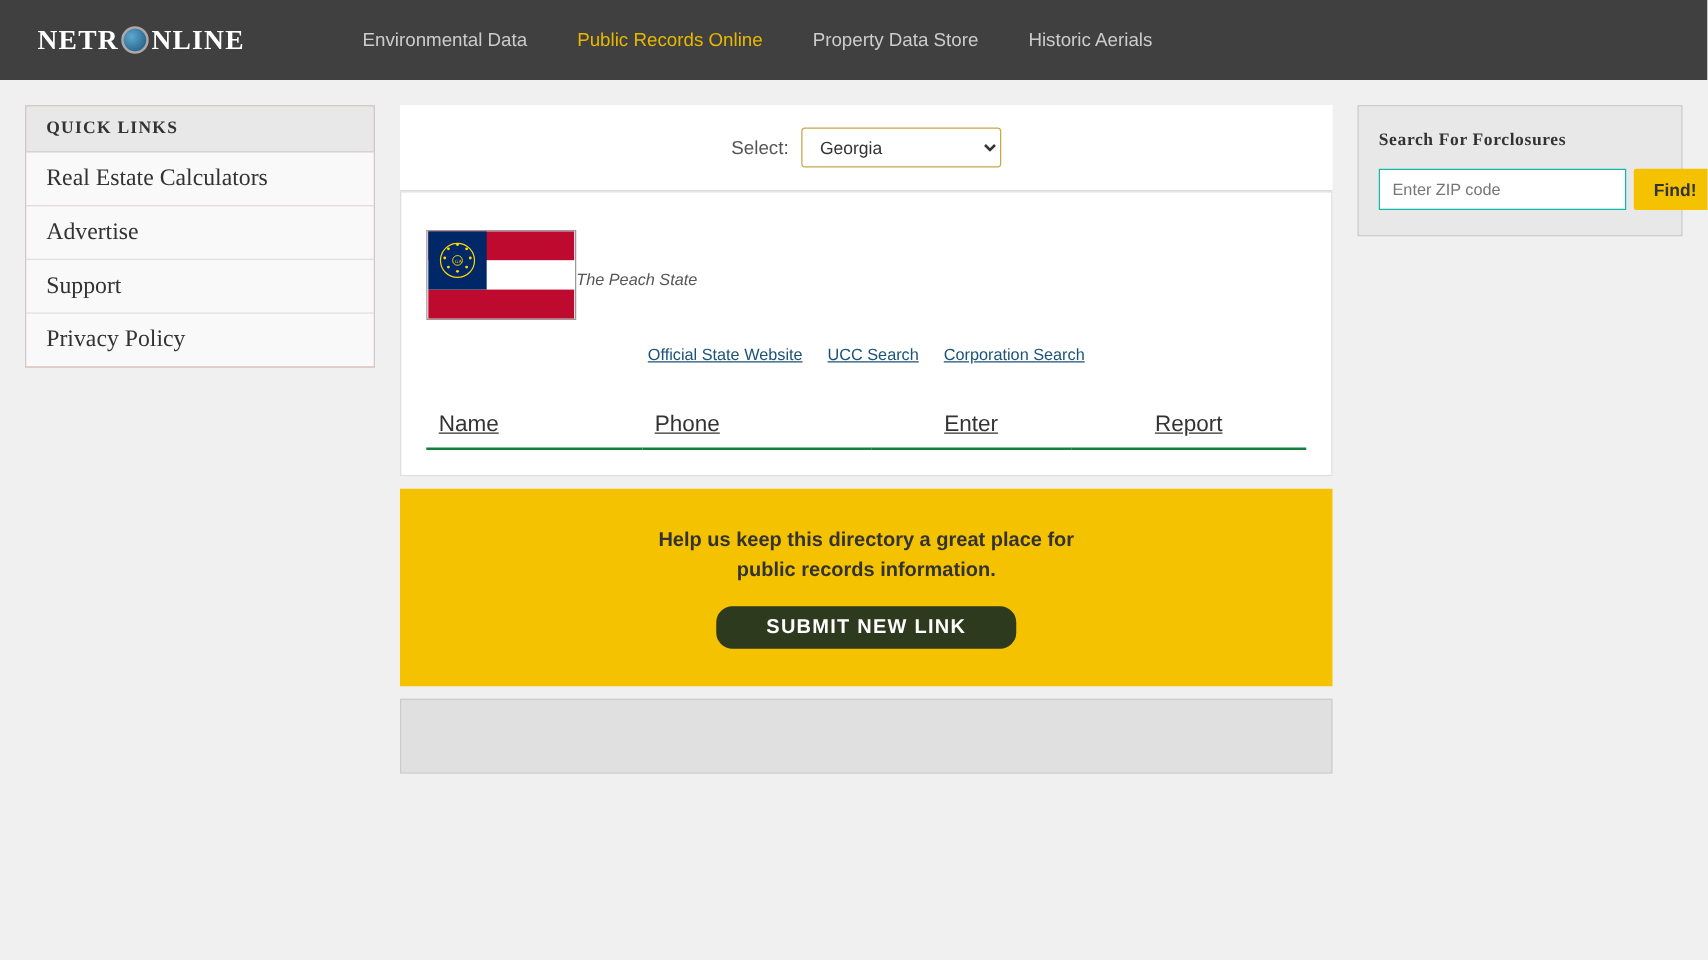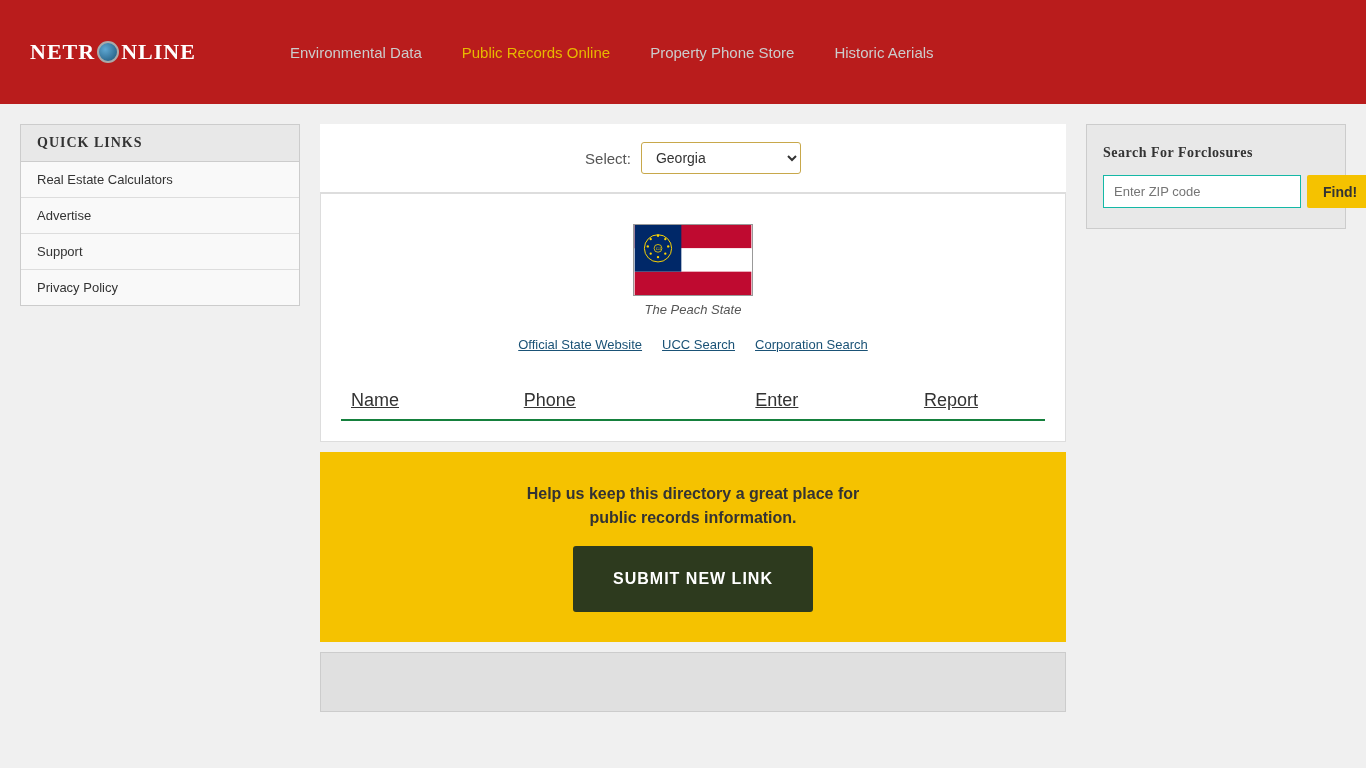--- a/index.html
+++ b/index.html
@@ -1,21 +1,21 @@
 <!DOCTYPE html>
 <html><head>
   <meta charset="utf-8">
   <style>
     * { margin: 0; padding: 0; box-sizing: border-box; }
     body { font-family: Arial, sans-serif; background: #f0f0f0; color: #333; font-size: 14px; }
 
     
     #header {
-      background: #b91c1c;
-      height: 104px;
+      background: #404040;
+      height: 64px;
       display: flex;
       align-items: center;
       padding: 0 30px;
     }
     #logo {
       color: #fff;
       font-size: 22px;
       font-weight: bold;
       letter-spacing: 1px;
       text-transform: uppercase;
@@ -76,22 +76,23 @@
       letter-spacing: 1px;
       text-transform: uppercase;
       color: #333;
       border-bottom: 1px solid #ccc;
     }
     .quick-link-item {
       padding: 10px 16px;
       border-bottom: 1px solid #ddd;
       background: #f9f9f9;
       cursor: pointer;
-      font-size: 13px;
-      color: #333;
+      font-size: 19px;
+      color: #333;
+      font-family: Liberation Serif, serif;
     }
     .quick-link-item:last-child { border-bottom: none; }
 
     
     #content {
       flex: 1;
     }
 
     
     #select-row {
@@ -131,21 +132,21 @@
       font-size: 24px;
       font-weight: bold;
       color: #222;
       margin-bottom: 20px;
       text-transform: capitalize;
     }
 
     
     .flag-container {
       display: flex;
-      flex-direction: column;
+      flex-direction: row;
       align-items: center;
       margin-bottom: 20px;
     }
     .flag-caption {
       font-style: italic;
       font-size: 13px;
       color: #555;
       margin-top: 6px;
     }
 
@@ -197,26 +198,26 @@
       font-size: 16px;
       font-weight: bold;
       color: #333;
       margin-bottom: 16px;
       line-height: 1.5;
     }
     .submit-btn {
       background: #2d3a1e;
       color: #fff;
       border: none;
-      padding: 24px 40px;
+      padding: 8px 40px;
       font-size: 16px;
       font-weight: bold;
       letter-spacing: 1px;
       cursor: pointer;
-      border-radius: 3px;
+      border-radius: 13px;
     }
 
     
     .bottom-strip {
       background: #e0e0e0;
       height: 60px;
       margin-top: 10px;
       border: 1px solid #ccc;
     }
 
@@ -266,21 +267,21 @@
 
 <header id="header">
   <div id="logo">
     <span>NETR</span>
       <span class="logo-globe"></span>
       <span>NLINE</span>
   </div>
   <nav id="nav">
     <a class="nav-item">Environmental Data</a>
     <a class="nav-item active">Public Records Online</a>
-    <a class="nav-item">Property Phone Store</a>
+    <a class="nav-item">Property Data Store</a>
     <a class="nav-item">Historic Aerials</a>
   </nav>
 </header>
 
 <div id="main-wrapper">
 
   <aside id="sidebar">
     <div class="quick-links-box">
       <div class="quick-links-title">Quick Links</div>
       <div class="quick-link-item">Real Estate Calculators</div>

